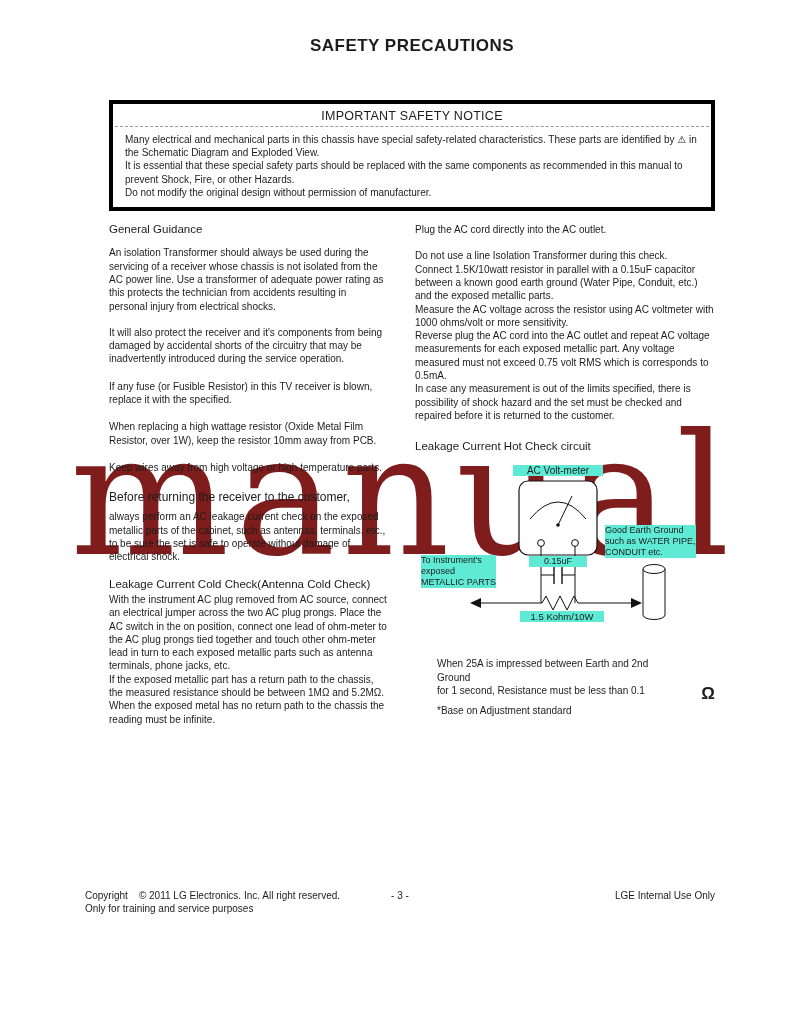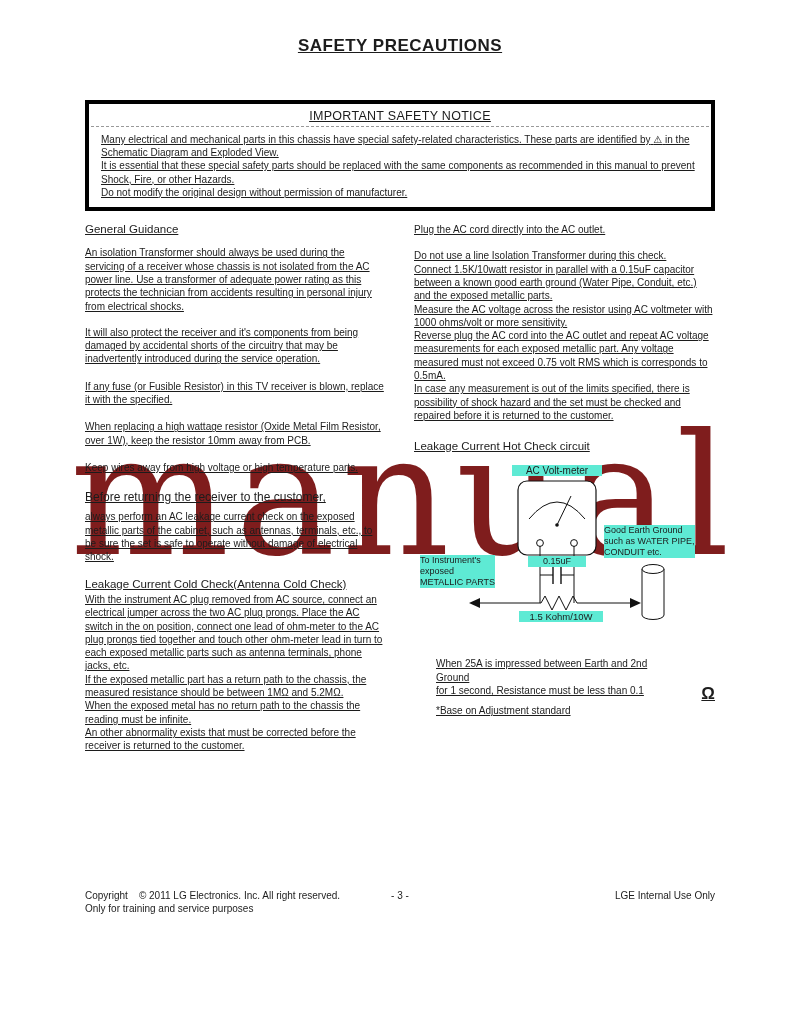--- a/index.html
+++ b/index.html
@@ -11,21 +11,21 @@
     position:relative;
     overflow:hidden;
   }
   .watermark {
     position:absolute; left:70px; top:398px;
     font-family:"DejaVu Serif",serif;
     font-size:168px; letter-spacing:6px;
     color:#7f1d1d; z-index:0;
     user-select:none; pointer-events:none;
   }
-  .content { position:relative; z-index:1; padding:36px 85px 0 85px;text-decoration:underline; }
+  .content { position:relative; z-index:1; padding:36px 85px 0 109px; }
   .page-title {
     text-align:center; font-size:17px; font-weight:bold;
     letter-spacing:0.5px;
   }
   .notice-box { border:4px solid #000000; margin-top:44px; }
   .notice-title { text-align:center; font-size:12.5px; letter-spacing:0.3px; padding:5px 0 3px 0; }
   .notice-sep { border-top:1px dashed #999; margin:0 2px; }
   .notice-body { padding:6px 12px 8px 12px; font-size:10px; line-height:13.2px; }
   .warn-icon { font-family:"DejaVu Sans",sans-serif; font-size:10px; }
   .columns { display:flex; gap:28px; margin-top:12px; }
@@ -91,21 +91,20 @@
       <div class="para mb14">It will also protect the receiver and it's components from being damaged by accidental shorts of the circuitry that may be inadvertently introduced during the service operation.</div>
       <div class="para mb14">If any fuse (or Fusible Resistor) in this TV receiver is blown, replace it with the specified.</div>
       <div class="para mb14">When replacing a high wattage resistor (Oxide Metal Film Resistor, over 1W), keep the resistor 10mm away from PCB.</div>
       <div class="para mb17">Keep wires away from high voltage or high temperature parts.</div>
       <div class="sub-heading">Before returning the receiver to the customer,</div>
       <div class="para mb14">always perform an AC leakage current check on the exposed metallic parts of the cabinet, such as antennas, terminals, etc., to be sure the set is safe to operate without damage of electrical shock.</div>
       <div class="sec-heading mb2">Leakage Current Cold Check(Antenna Cold Check)</div>
       <div class="para-tight">With the instrument AC plug removed from AC source, connect an electrical jumper across the two AC plug prongs. Place the AC switch in the on position, connect one lead of ohm-meter to the AC plug prongs tied together and touch other ohm-meter lead in turn to each exposed metallic parts such as antenna terminals, phone jacks, etc.</div>
       <div class="para-tight">If the exposed metallic part has a return path to the chassis, the measured resistance should be between 1MΩ and 5.2MΩ.</div>
       <div class="para-tight">When the exposed metal has no return path to the chassis the reading must be infinite.</div>
-      <div class="para-tight">An other abnormality exists that must be corrected before the receiver is returned to the customer.</div>
     </div>
 
     <div class="col">
       <div class="para">Plug the AC cord directly into the AC outlet.</div>
       <div class="para-tight">Do not use a line Isolation Transformer during this check.</div>
       <div class="para-tight">Connect 1.5K/10watt resistor in parallel with a 0.15uF capacitor between a known good earth ground (Water Pipe, Conduit, etc.) and the exposed metallic parts.</div>
       <div class="para-tight">Measure the AC voltage across the resistor using AC voltmeter with 1000 ohms/volt or more sensitivity.</div>
       <div class="para-tight">Reverse plug the AC cord into the AC outlet and repeat AC voltage measurements for each exposed metallic part. Any voltage measured must not exceed 0.75 volt RMS which is corresponds to 0.5mA.</div>
       <div class="para-tight">In case any measurement is out of the limits specified, there is possibility of shock hazard and the set must be checked and repaired before it is returned to the customer.</div>
 

